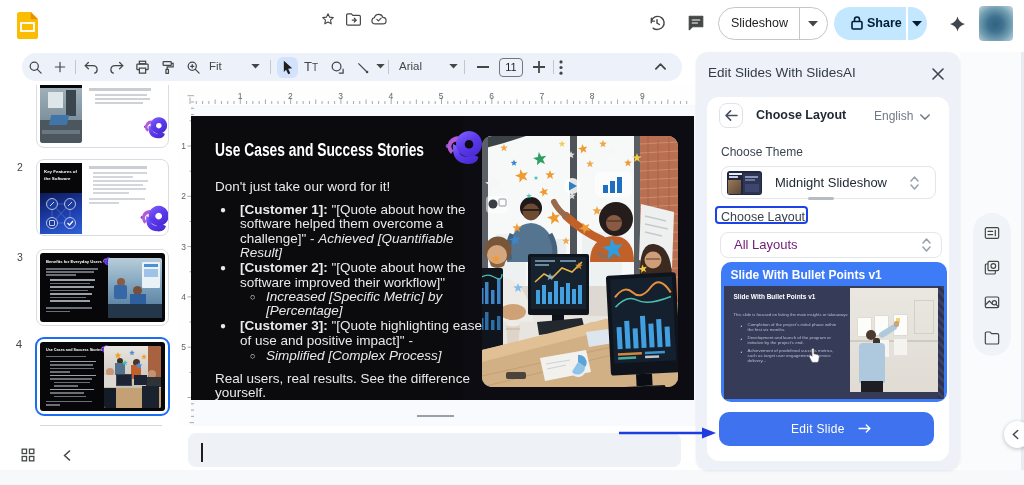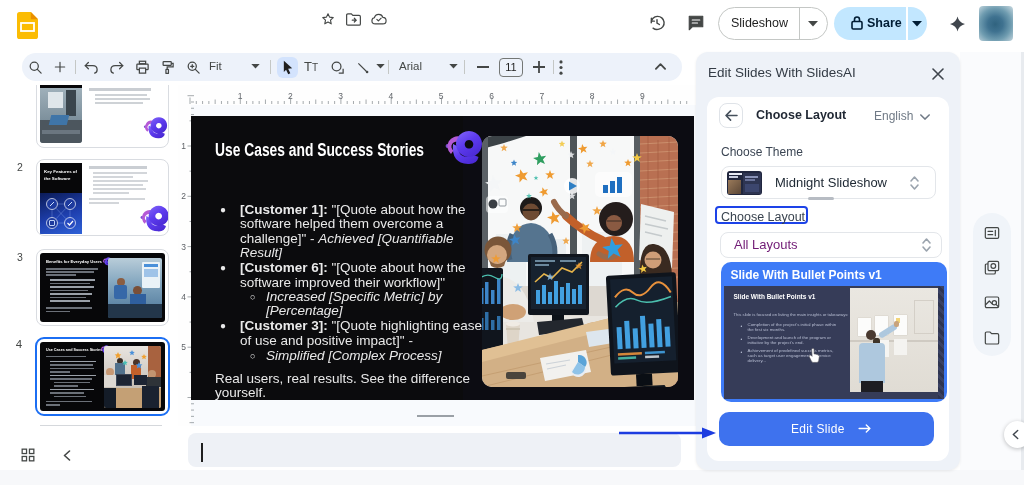--- a/index.html
+++ b/index.html
@@ -355,24 +355,25 @@
     <text x="5.5" y="164.6" font-size="8.5" fill="#5f6368" text-anchor="middle" font-family="Liberation Sans">3</text>
     <text x="5.5" y="214.9" font-size="8.5" fill="#5f6368" text-anchor="middle" font-family="Liberation Sans">4</text>
     <text x="5.5" y="265.2" font-size="8.5" fill="#5f6368" text-anchor="middle" font-family="Liberation Sans">5</text>
     <path d="M9.5 10.70H16 M13 16.99H16 M13 23.27H16 M13 29.56H16 M11.5 35.85H16 M13 42.14H16 M13 48.43H16 M13 54.71H16 M9.5 61.00H16 M13 67.29H16 M13 73.58H16 M13 79.86H16 M11.5 86.15H16 M13 92.44H16 M13 98.72H16 M13 105.01H16 M9.5 111.30H16 M13 117.59H16 M13 123.87H16 M13 130.16H16 M11.5 136.45H16 M13 142.74H16 M13 149.02H16 M13 155.31H16 M9.5 161.60H16 M13 167.89H16 M13 174.17H16 M13 180.46H16 M11.5 186.75H16 M13 193.04H16 M13 199.32H16 M13 205.61H16 M9.5 211.90H16 M13 218.19H16 M13 224.47H16 M13 230.76H16 M11.5 237.05H16 M13 243.34H16 M13 249.62H16 M13 255.91H16 M9.5 262.20H16 M13 268.49H16 M13 274.77H16 M13 281.06H16 M11.5 287.35H16 M13 293.64H16 M13 299.93H16 M13 306.21H16 M9.5 312.50H16 M13 318.79H16 M13 325.08H16 M13 331.36H16 M11.5 337.65H16" stroke="#80868b" stroke-width="0.7" fill="none"></path>
   </svg>
 <div id="handle"></div>
 
 <div id="slide">
   <div class="abs" style="left:272px;top:0;width:231px;height:284px;background:#0c0c12;"></div>
   <div class="abs" style="left:24px;top:24px;font-size:17.5px;font-weight:bold;color:#fff;transform:scaleX(0.79);transform-origin:0 0;white-space:nowrap;">Use Cases and Success Stories</div>
+  <div class="st abs" style="left:24px;top:64.2px;">Don't just take our word for it!</div>
   <div class="st abs" style="left:29px;top:86.6px;font-size:10px;">●</div>
   <div class="st abs" style="left:49px;top:86.6px;width:244px;"><b>[Customer 1]:</b> "[Quote about how the software helped them overcome a challenge]" - <i>Achieved [Quantifiable Result]</i></div>
   <div class="st abs" style="left:29px;top:145.3px;font-size:10px;">●</div>
-  <div class="st abs" style="left:49px;top:145.3px;width:244px;"><b>[Customer 6]:</b> "[Quote about how the software improved their workflow]"</div>
+  <div class="st abs" style="left:49px;top:145.3px;width:244px;"><b>[Customer 2]:</b> "[Quote about how the software improved their workflow]"</div>
   <div class="st abs" style="left:59px;top:173.9px;font-size:9px;">○</div>
   <div class="st abs" style="left:75px;top:173.9px;width:215px;"><i>Increased [Specific Metric] by [Percentage]</i></div>
   <div class="st abs" style="left:29px;top:203px;font-size:10px;">●</div>
   <div class="st abs" style="left:49px;top:203px;width:244px;"><b>[Customer 3]:</b> "[Quote highlighting ease of use and positive impact]" -</div>
   <div class="st abs" style="left:59px;top:232.5px;font-size:9px;">○</div>
   <div class="st abs" style="left:75px;top:232.5px;width:215px;"><i>Simplified [Complex Process]</i></div>
   <div class="st abs" style="left:24px;top:255.8px;width:280px;">Real users, real results. See the difference yourself.</div>
 
   <svg class="abs" style="left:252px;top:10px" width="40" height="44" viewBox="0 0 40 44">
       <use href="#squig"></use>

